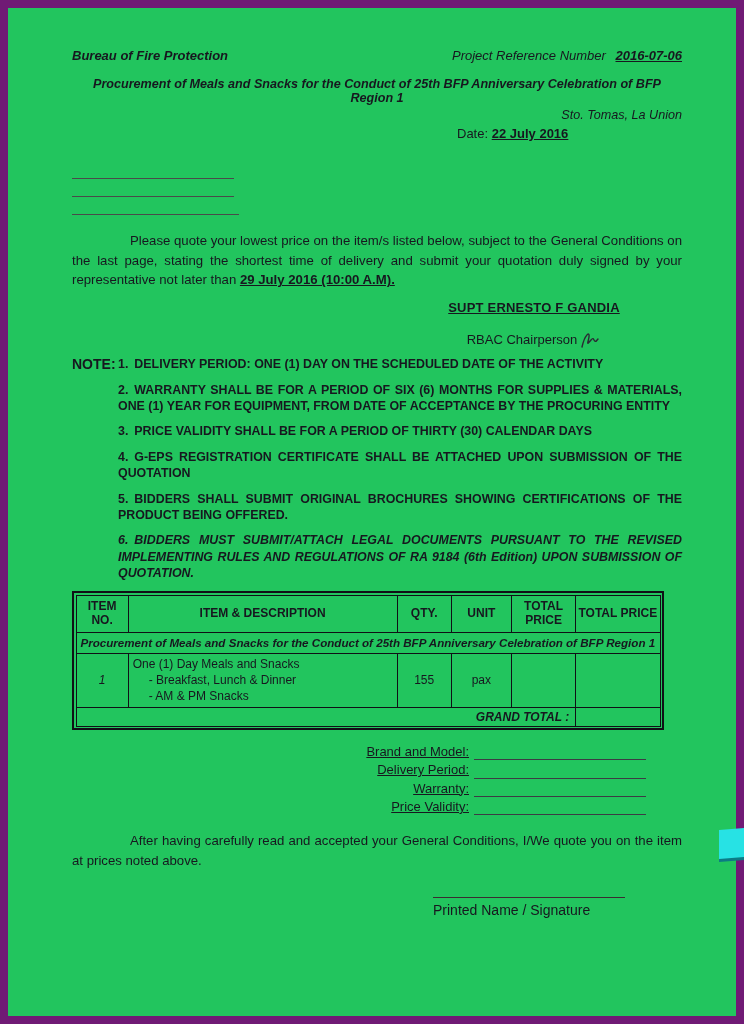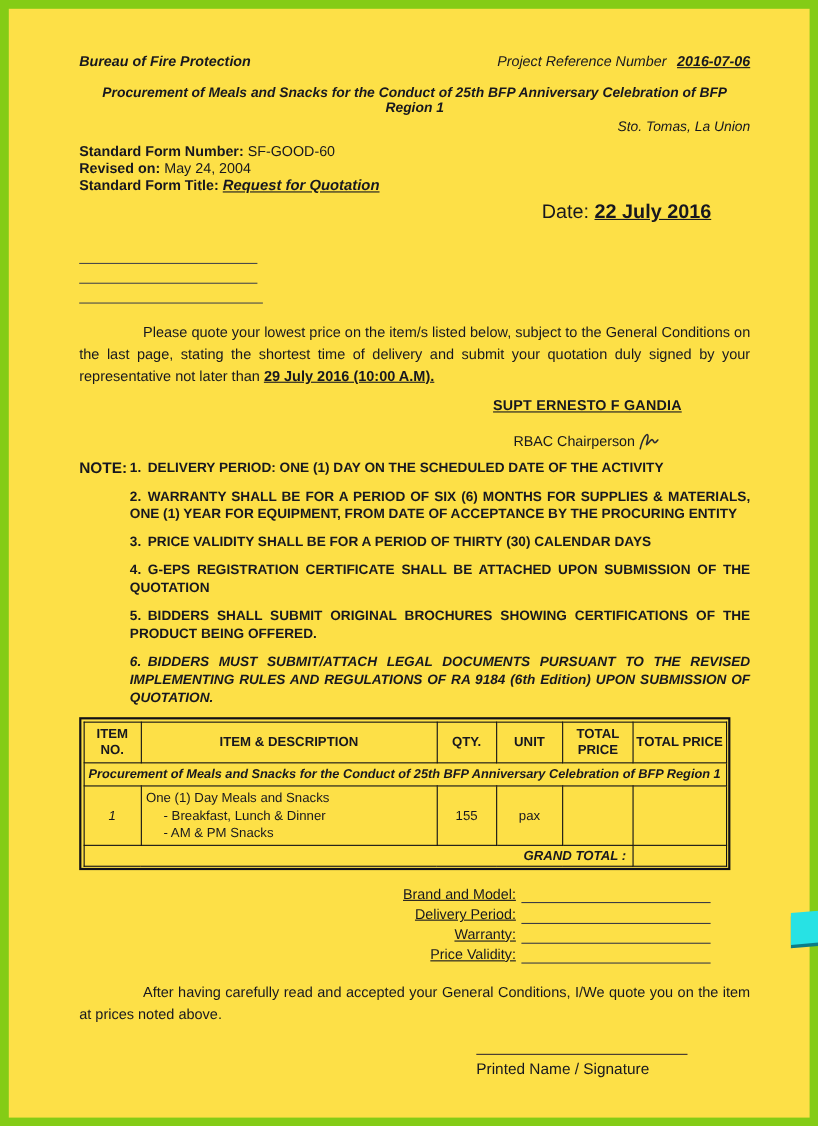--- a/index.html
+++ b/index.html
@@ -6,22 +6,22 @@
   body{
     width:744px;height:1024px;
     font-family:"Liberation Sans","DejaVu Sans",sans-serif;
     background:#ffffff;
     position:relative;
     overflow:hidden;
     color:#17171f;
   }
   .frame{
     position:absolute;inset:0;
-    border:8px solid #84cc16;
-    background:#fde047;
+    border:8px solid #701a75;
+    background:#22c55e;
     box-sizing:border-box;
     overflow:hidden;
   }
   .content{
     padding:40px 54px 0 64px;
     box-sizing:border-box;
     width:100%;
   }
   
   .row-top{display:flex;justify-content:space-between;align-items:baseline;font-size:13px;}
@@ -29,21 +29,21 @@
   .projref{font-style:italic;}
   .projref .val{font-weight:bold;text-decoration:underline;margin-left:6px;}
   .doc-title{
     text-align:center;font-style:italic;font-weight:600;font-size:12.6px;
     margin-top:14px;
   }
   .doc-loc{text-align:right;font-style:italic;font-size:12.6px;margin-top:3px;}
   .forminfo{font-size:13px;margin-top:8px;line-height:1.18;}
   .forminfo .lbl{font-weight:bold;}
   .form-title-val{font-weight:bold;font-style:italic;text-decoration:underline;font-size:13.5px;}
-  .dateblock{margin-left:385px;font-size:18px;margin-top:4px;line-height:1.3;text-align:center;}
+  .dateblock{margin-left:385px;font-size:13px;margin-top:4px;line-height:1.3;}
   .dateblock .val{font-weight:bold;text-decoration:underline;}
   .blankline{display:inline-block;border-bottom:1.5px solid #555;height:10px;}
   .addr-lines{margin-top:20px;}
   .addr-lines .line{width:162px;border-bottom:1.5px solid #4a4a4a;height:15px;}
   .addr-lines .line + .line{margin-top:2px;}
   
   .intro{
     margin-top:16px;font-size:13.2px;text-align:justify;line-height:1.5;
     text-indent:58px;
   }
@@ -99,34 +99,20 @@
       <span class="agency">Bureau of Fire Protection</span>
       <span class="projref">
         <span>Project Reference Number</span>
         <span class="val">2016-07-06</span>
       </span>
     </div>
 
     <div class="doc-title">Procurement of Meals and Snacks for the Conduct of 25th BFP Anniversary Celebration of BFP Region 1</div>
     <div class="doc-loc">Sto. Tomas, La Union</div>
 
-    <div class="forminfo">
-      <div>
-        <span class="lbl">Standard Form Number:</span>
-        <span>SF-GOOD-60</span>
-      </div>
-      <div>
-        <span class="lbl">Revised on:</span>
-        <span>May 24, 2004</span>
-      </div>
-      <div>
-        <span class="lbl">Standard Form Title:</span>
-        <span class="form-title-val">Request for Quotation</span>
-      </div>
-    </div>
 
     <div class="dateblock">
       <div>
         <span>Date:</span>
         <span class="val">22 July 2016</span>
       </div>
     </div>
 
     <div class="addr-lines">
       <div class="line"></div>

